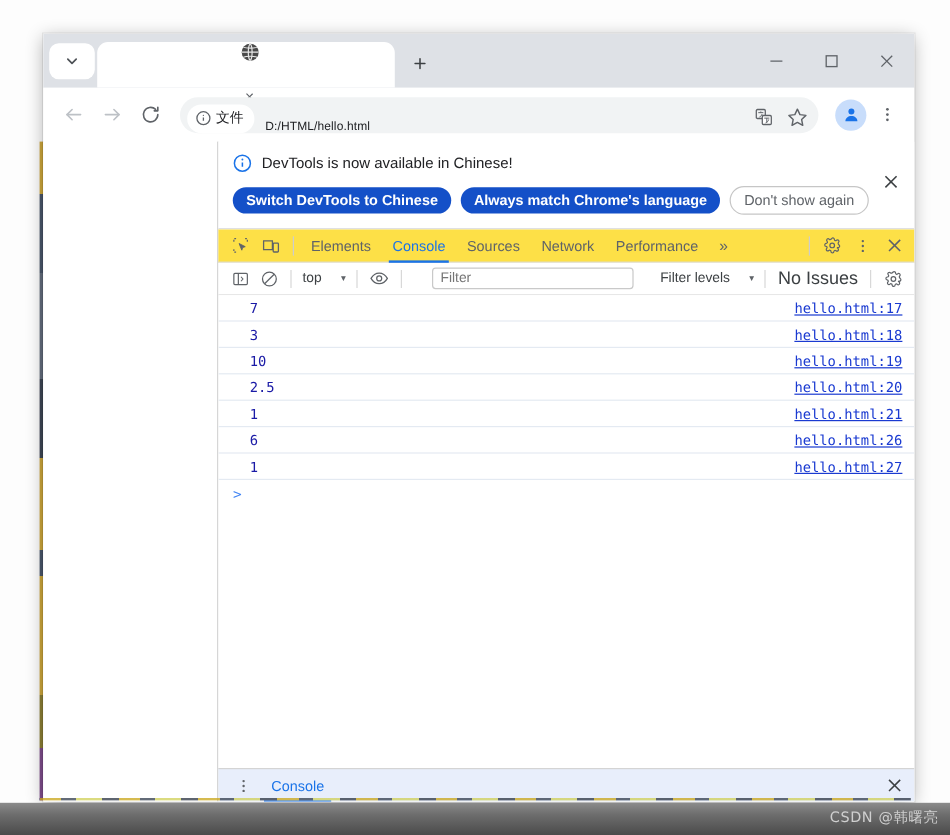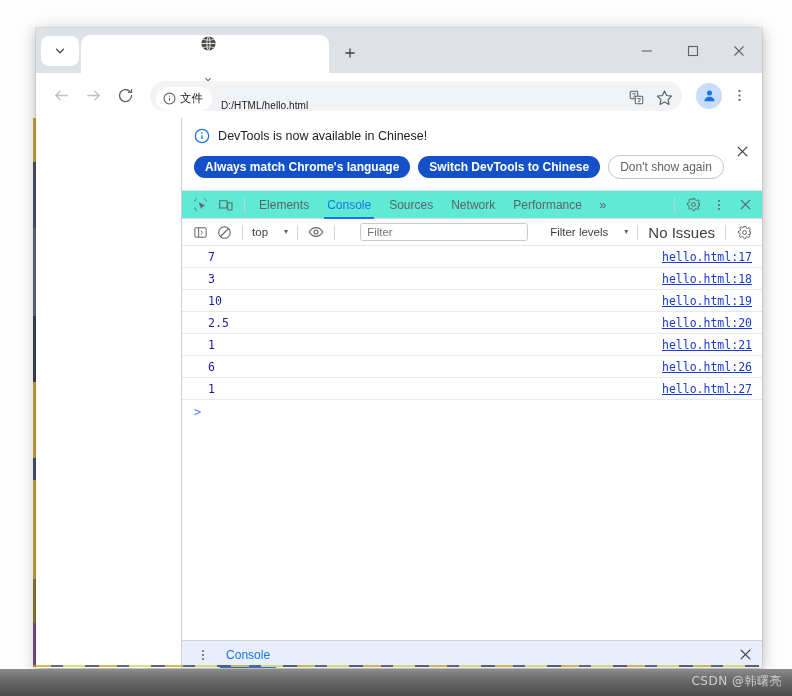--- a/index.html
+++ b/index.html
@@ -132,21 +132,21 @@
     white-space: nowrap; font-family: "Liberation Sans", sans-serif;
   }
   .notif-close {
     position: absolute; right: 9px; top: 22px;
     width: 22px; height: 22px; display: flex; align-items: center;
     justify-content: center; color: #3c4043;
   }
 
   
   .dt-tabs {
-    height: 28px; background: #5eead4; border-bottom: 1px solid #dadce0;
+    height: 28px; background: #fde047; border-bottom: 1px solid #dadce0;
     display: flex; align-items: center; padding-left: 5px; gap: 0;
   }
   .dt-iconbtn {
     width: 26px; height: 26px; display: flex; align-items: center;
     justify-content: center; color: #5f6368; flex: 0 0 auto;
   }
   .dt-sep { width: 1px; height: 16px; background: #cdcdcd; margin: 0 5px; flex: 0 0 auto; }
   .dt-tab {
     height: 28px; display: flex; align-items: center; padding: 0 9px;
     font-size: 12px; color: #5f6368; position: relative; white-space: nowrap;
@@ -393,22 +393,22 @@
             <span class="notif-icon">
               <svg width="16" height="16" viewBox="0 0 24 24" fill="none" stroke="currentColor" stroke-width="1.9">
                   <circle cx="12" cy="12" r="10"></circle>
                   <line x1="12" y1="16.5" x2="12" y2="11"></line>
                   <circle cx="12" cy="7.4" r="1.2" fill="currentColor" stroke="none"></circle>
                 </svg>
             </span>
             <span class="notif-text">DevTools is now available in Chinese!</span>
           </div>
           <div class="notif-btns">
+            <button class="btn-primary">Switch DevTools to Chinese</button>
             <button class="btn-primary">Always match Chrome's language</button>
-            <button class="btn-primary">Switch DevTools to Chinese</button>
             <button class="btn-ghost">Don't show again</button>
           </div>
           <div class="notif-close">
             <span>
               <svg width="13" height="13" viewBox="0 0 14 14" stroke="currentColor" stroke-width="1.4">
                   <line x1="2" y1="2" x2="12" y2="12"></line>
                   <line x1="12" y1="2" x2="2" y2="12"></line>
                 </svg>
             </span>
           </div>

